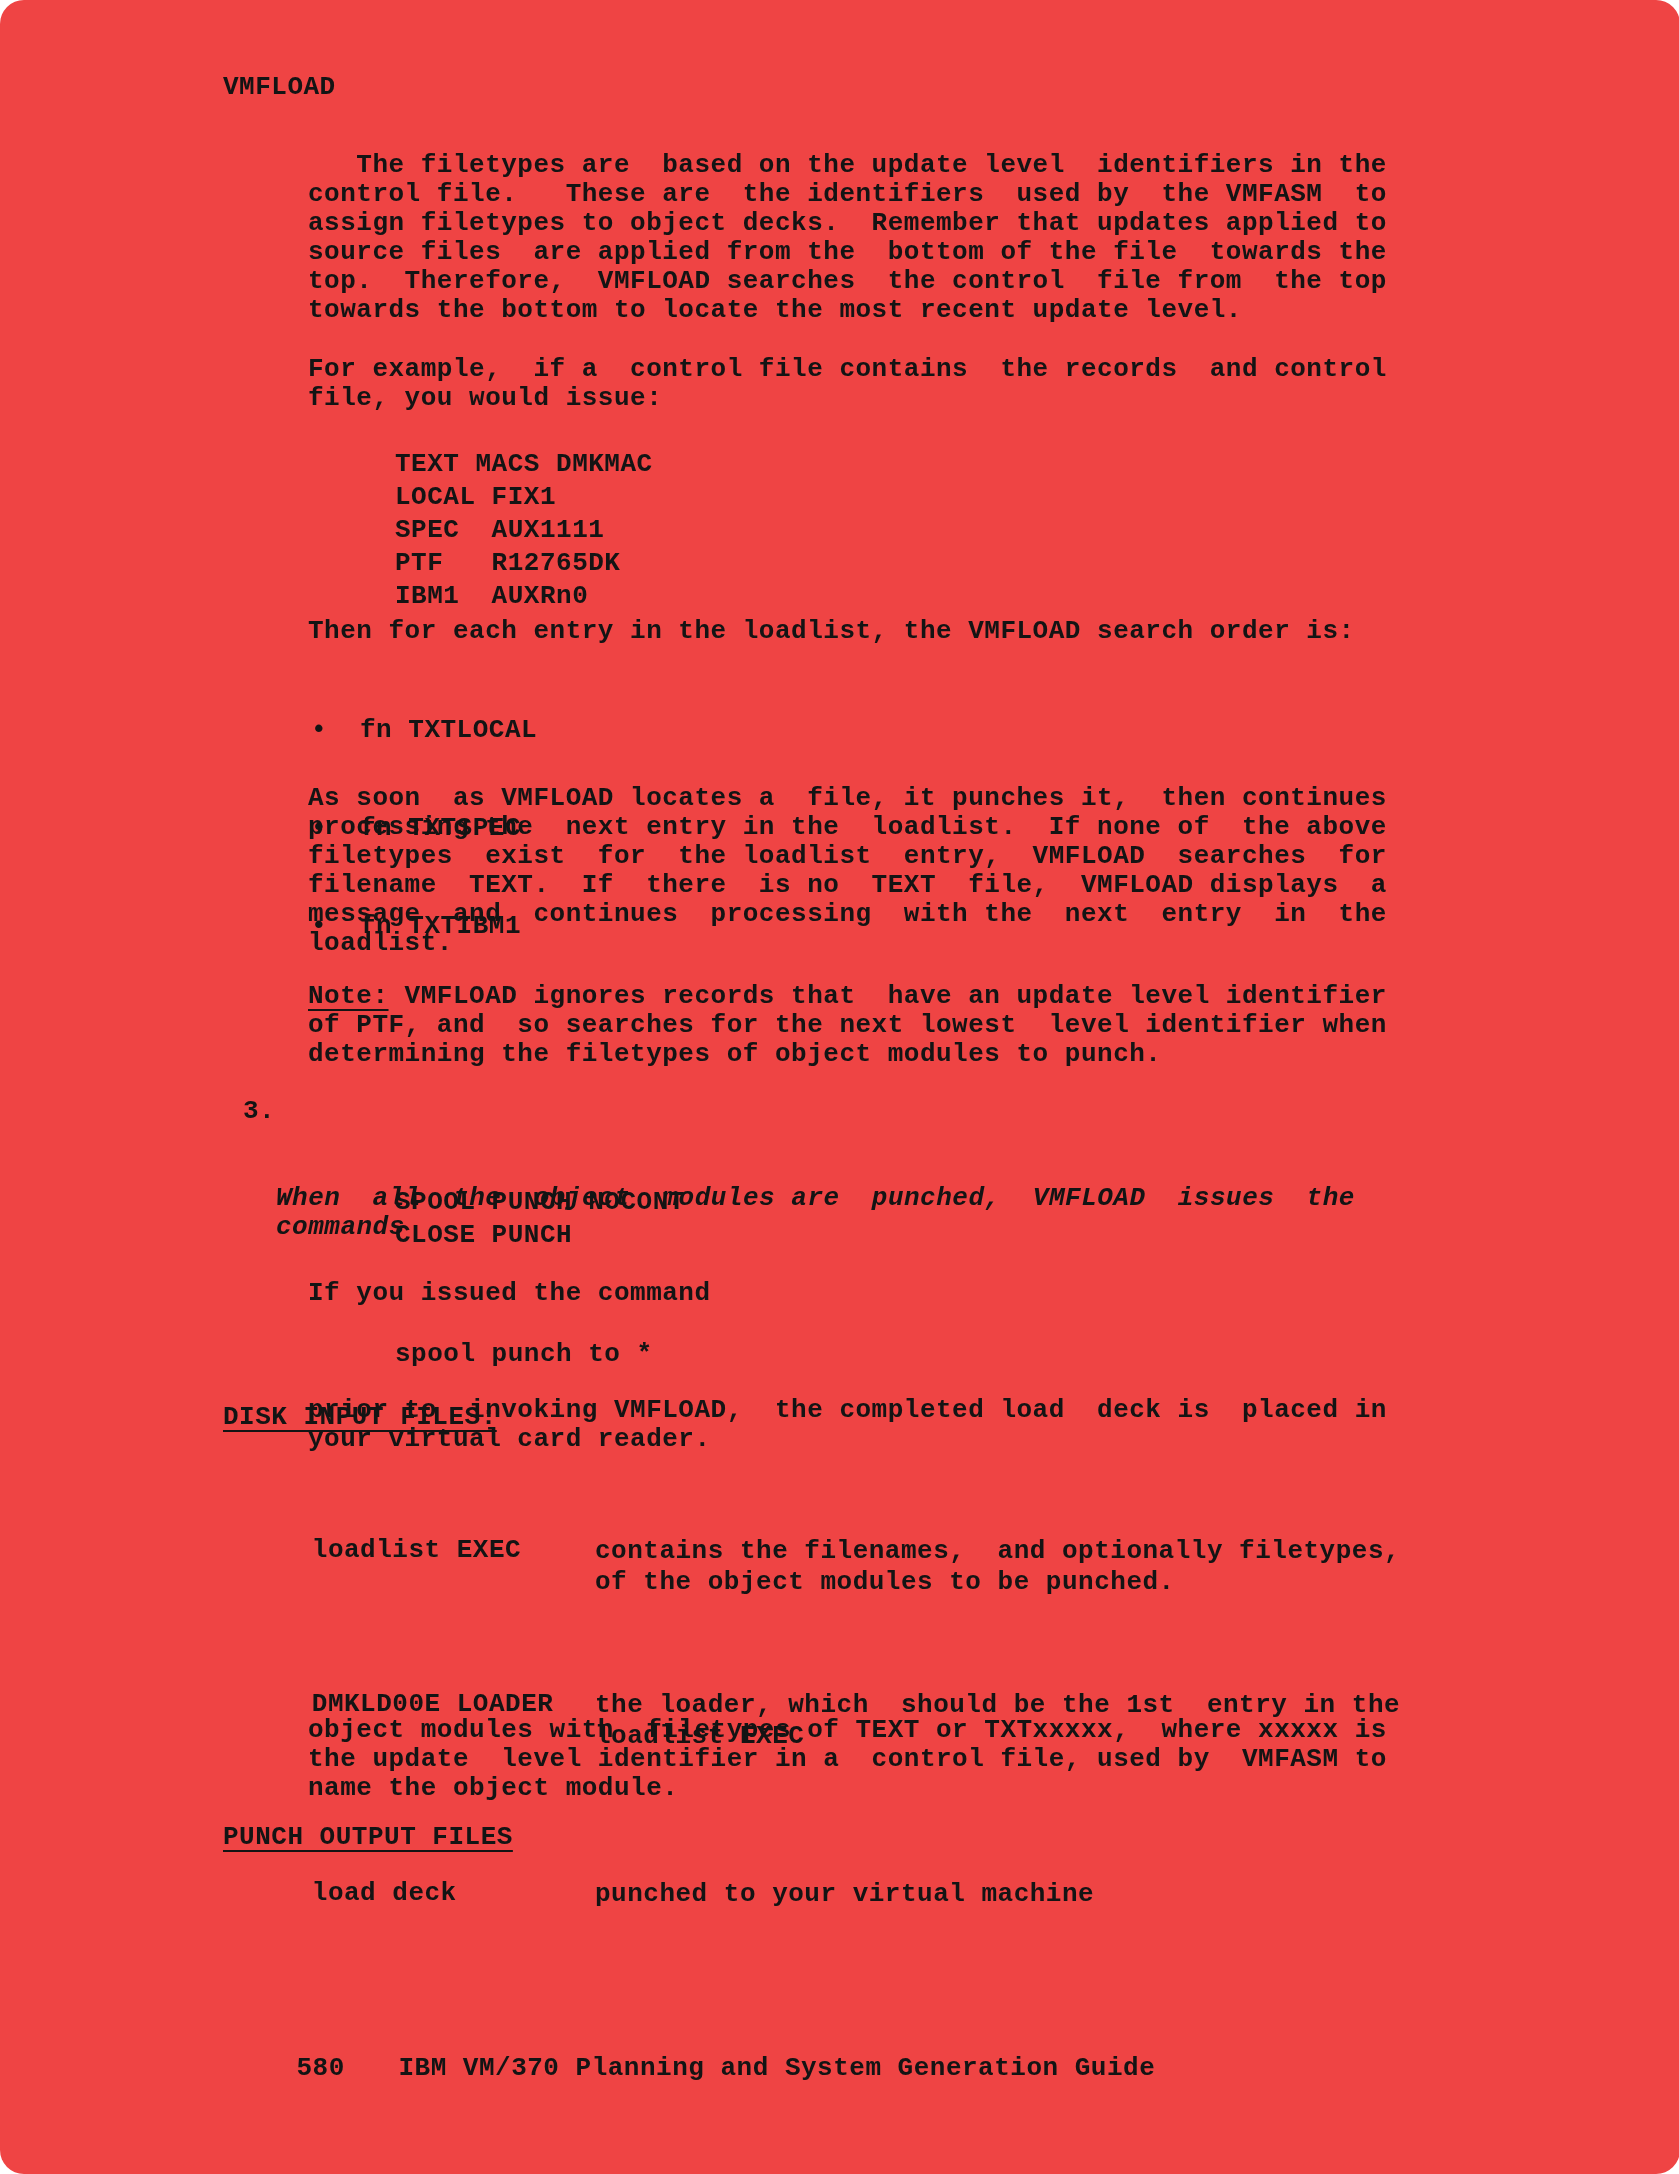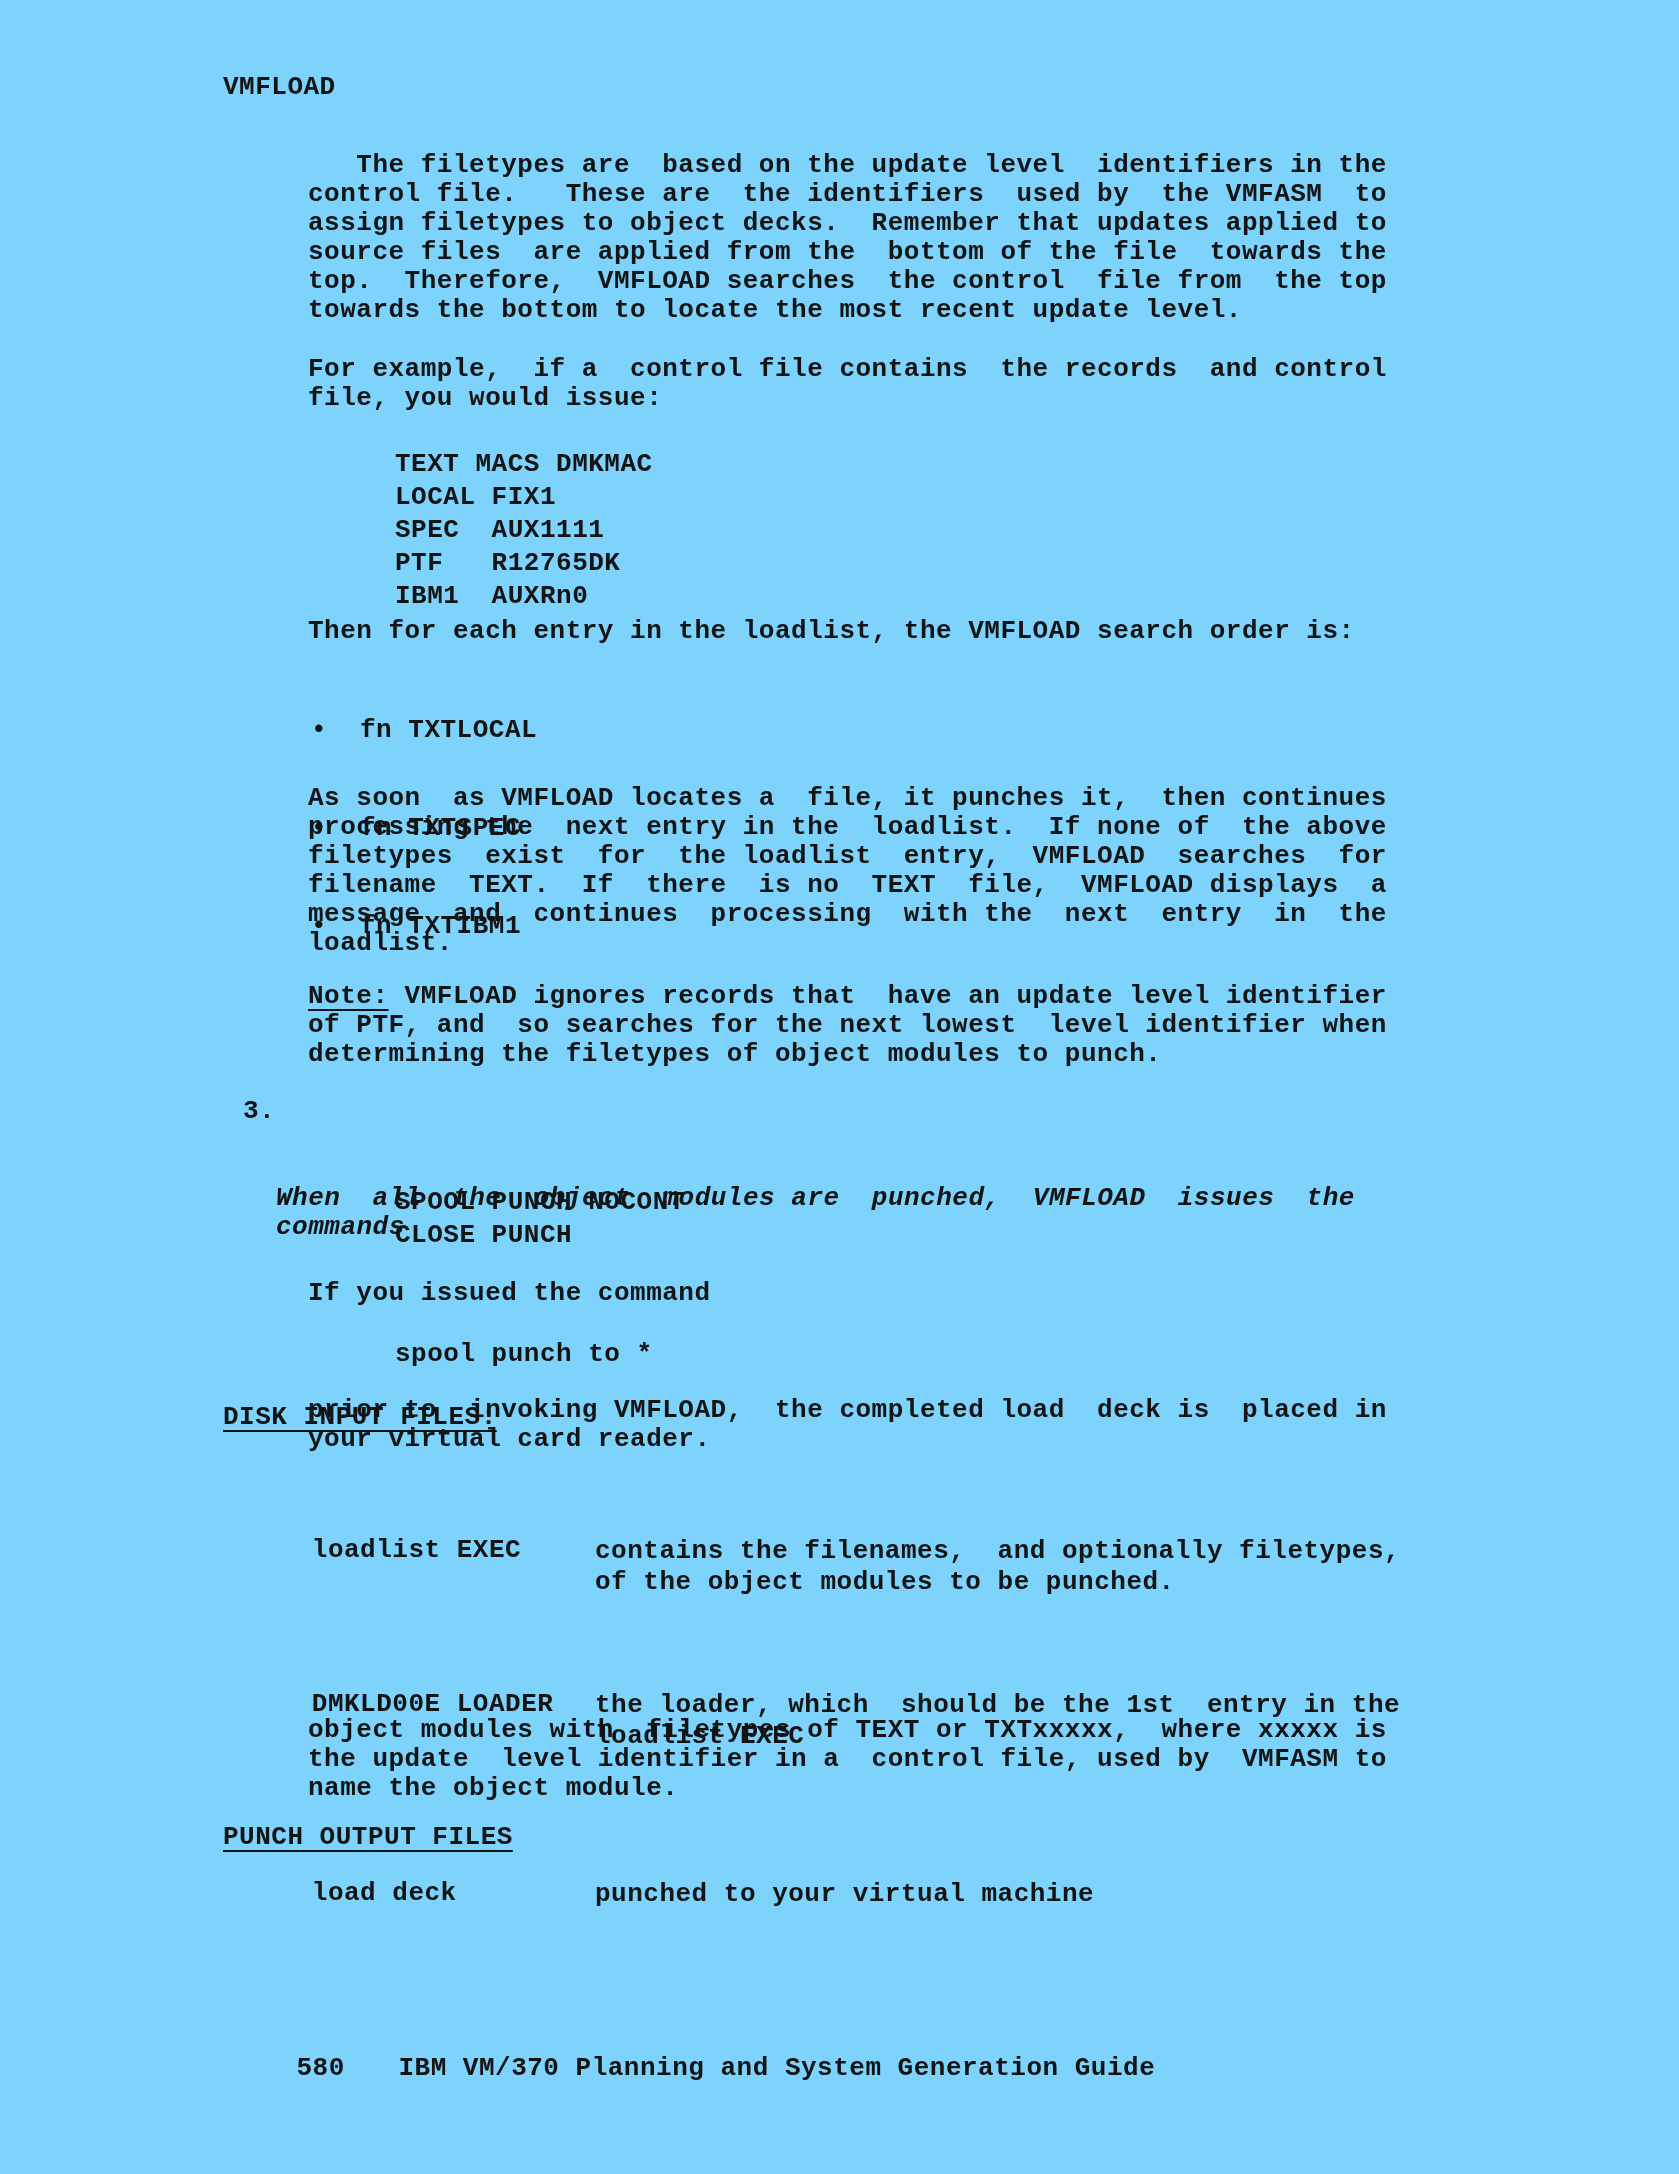--- a/index.html
+++ b/index.html
@@ -1,23 +1,24 @@
 <!DOCTYPE html>
 <html style="font-size:15px"><head>
 <meta charset="utf-8">
 <style>
   html,body{margin:0;padding:0;background:#ffffff;}
   .page{
     position:relative;
     width:1680px;
     height:2174px;
-    background:#7dd3fc;
+    background:#ef4444;
     overflow:hidden;
     font-family:"Liberation Mono","DejaVu Sans Mono",monospace;
     color:#141414;
+    border-radius:24px;
   }
   .txt{
     position:absolute;
     white-space:pre;
     font-size:26px;
     line-height:29px;
     font-weight:bold;
     letter-spacing:0.5px;
   }
   .lh35{line-height:33px;}

